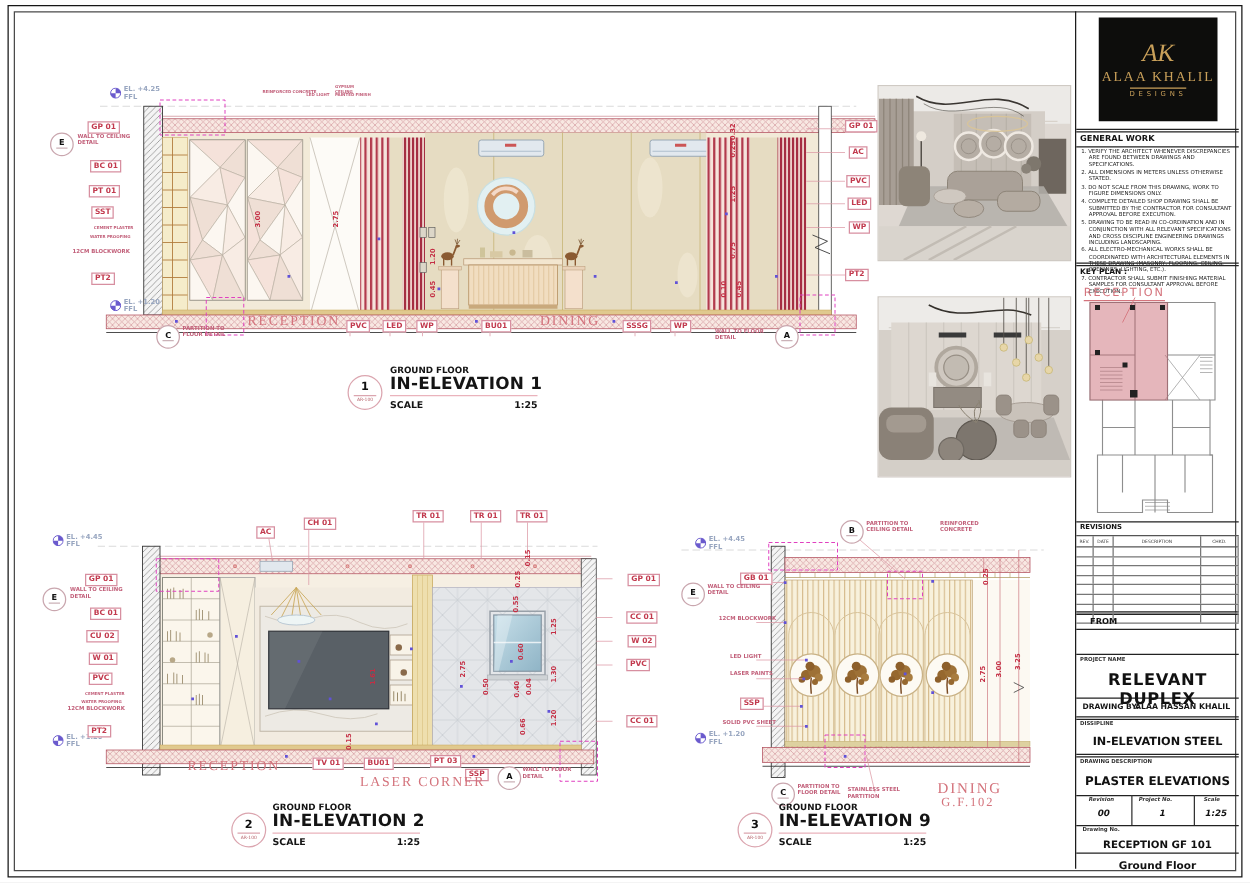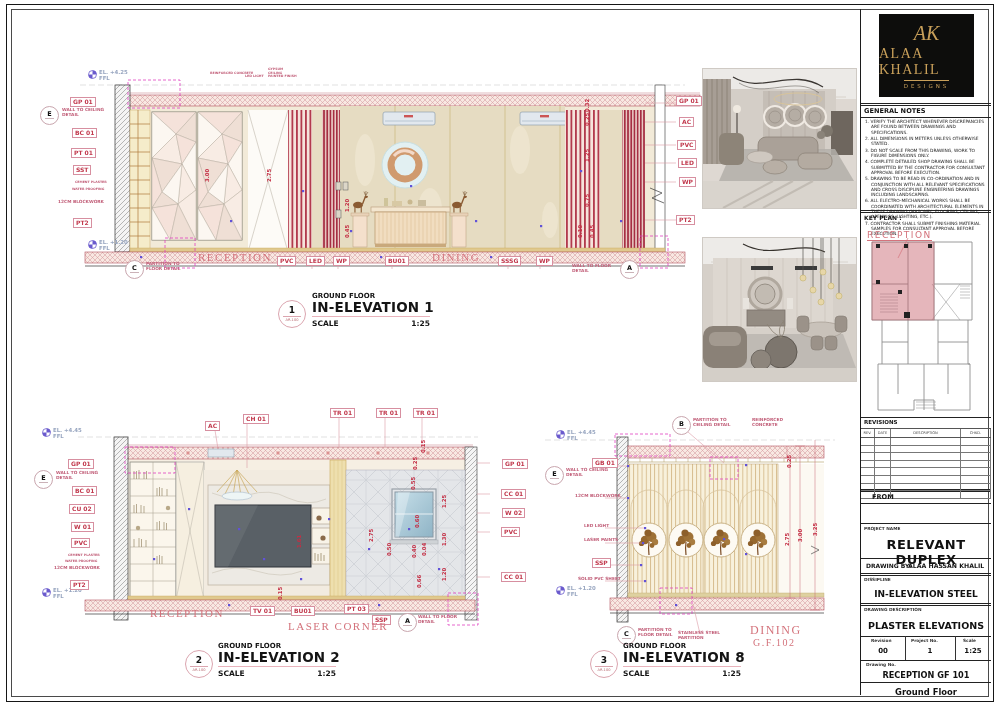--- a/index.html
+++ b/index.html
@@ -33,34 +33,34 @@
   .etitle{position:absolute;z-index:7;}
   .etitle .floor{font-size:7px;font-weight:700;color:#141414;line-height:8px;}
   .etitle .name{font-size:13.5px;font-weight:700;color:#141414;line-height:15px;letter-spacing:.2px;}
   .etitle .srow{display:flex;justify-content:space-between;width:118px;border-top:.9px solid #eab3bc;
                 margin-top:1px;padding-top:2px;font-size:7.5px;font-weight:700;color:#141414;}
 
   
   .logo{position:absolute;left:879px;top:14px;width:95px;height:83px;background:#0d0d0c;z-index:3;
         display:flex;flex-direction:column;align-items:center;justify-content:center;}
   .logo .mono{font-family:"Liberation Serif",serif;color:#c9a05a;font-size:20px;font-style:italic;line-height:20px;}
-  .logo .nm{font-family:"Liberation Serif",serif;color:#c9a05a;font-size:14px;letter-spacing:1.5px;margin-top:3px;}
+  .logo .nm{font-family:"Liberation Serif",serif;color:#c9a05a;font-size:11px;letter-spacing:1.5px;margin-top:3px;}
   .logo .ds{color:#c9a05a;font-size:5.5px;letter-spacing:3px;margin-top:2px;border-top:.5px solid #c9a05a;padding-top:2px;}
   .sep{position:absolute;left:861px;width:130px;border-top:1.1px solid #222;z-index:3;}
   .ph{position:absolute;font-size:6.6px;font-weight:700;color:#141414;z-index:4;}
   .plab{position:absolute;font-size:4.3px;font-weight:600;color:#333;z-index:4;}
   .pbig{position:absolute;z-index:4;font-weight:700;color:#111;text-align:center;width:130px;left:861px;}
   .notes{position:absolute;left:865px;top:119px;width:124px;z-index:4;}
   .nitem{font-size:4.35px;line-height:5.25px;color:#222;margin-bottom:1.2px;padding-left:6px;text-indent:-6px;}
   .rtable{position:absolute;left:861px;top:428px;width:130px;z-index:4;border-top:.6px solid #555;}
   .rrow{display:grid;grid-template-columns:14px 16px 70px 30px;height:6.6px;border-bottom:.5px solid #777;}
   .rrow div{border-right:.5px solid #777;}
   .rhead{display:grid;grid-template-columns:14px 16px 70px 30px;height:8px;border-bottom:.6px solid #555;}
   .rhead div{border-right:.5px solid #777;font-size:3.6px;color:#444;text-align:center;line-height:8px;}
-  .cell3{position:absolute;z-index:4;border-right:.7px solid #333;}
+  .cell3{position:absolute;z-index:4;border-right:.7px solid #333;font-style:italic;}
   .photo{position:absolute;left:702px;width:153px;z-index:2;border:.5px solid #cfcac4;}
 </style>
 </head>
 <body>
 
 <div class="page">
   <div class="frame-outer"></div>
   <div class="frame-inner"></div>
   <div class="vdiv"></div>
 
@@ -599,21 +599,21 @@
   <div class="dim v" style="left:784px;top:546px">2.75</div>
   <div class="dim v" style="left:797px;top:542px">3.00</div>
   <div class="dim v" style="left:812px;top:536px">3.25</div>
   <div class="tcirc" style="left:590px;top:650px">
     <div class="n">3</div>
       <div class="bar"></div>
     <div class="r">AR-100</div>
   </div>
   <div class="etitle" style="left:623px;top:642px">
     <div class="floor">GROUND FLOOR</div>
-    <div class="name">IN-ELEVATION 8</div>
+    <div class="name">IN-ELEVATION 9</div>
     <div class="srow">
         <span>SCALE</span>
         <span>1:25</span>
       </div>
   </div>
 
   <div class="photo" style="top:68px;height:139px">
     <svg width="153" height="139" viewBox="0 0 153 139">
       <rect width="153" height="139" fill="#ded8d2"></rect>
       <rect width="153" height="30" fill="#eceae7"></rect>
@@ -695,21 +695,21 @@
     </svg>
   </div>
 
   <div class="logo">
     <div class="mono">AK</div>
     <div class="nm">ALAA KHALIL</div>
     <div class="ds">DESIGNS</div>
   </div>
   <div class="sep" style="top:103px"></div>
     <div class="sep" style="top:105px;border-top-width:.5px"></div>
-  <div class="ph" style="left:864px;top:107px">GENERAL NOTES</div>
+  <div class="ph" style="left:864px;top:107px">GENERAL WORK</div>
   <div class="sep" style="top:117px;border-top-width:.5px"></div>
   <div class="notes">
     <div class="nitem">1. VERIFY THE ARCHITECT WHENEVER DISCREPANCIES ARE FOUND BETWEEN DRAWINGS AND SPECIFICATIONS.</div>
     <div class="nitem">2. ALL DIMENSIONS IN METERS UNLESS OTHERWISE STATED.</div>
     <div class="nitem">3. DO NOT SCALE FROM THIS DRAWING, WORK TO FIGURE DIMENSIONS ONLY.</div>
     <div class="nitem">4. COMPLETE DETAILED SHOP DRAWING SHALL BE SUBMITTED BY THE CONTRACTOR FOR CONSULTANT APPROVAL BEFORE EXECUTION.</div>
     <div class="nitem">5. DRAWING TO BE READ IN CO-ORDINATION AND IN CONJUNCTION WITH ALL RELEVANT SPECIFICATIONS AND CROSS DISCIPLINE ENGINEERING DRAWINGS INCLUDING LANDSCAPING.</div>
     <div class="nitem">6. ALL ELECTRO-MECHANICAL WORKS SHALL BE COORDINATED WITH ARCHITECTURAL ELEMENTS IN THESE DRAWING (MASONRY, FLOORING, CEILING, OPENINGS, LIGHTING, ETC.).</div>
     <div class="nitem">7. CONTRACTOR SHALL SUBMIT FINISHING MATERIAL SAMPLES FOR CONSULTANT APPROVAL BEFORE EXECUTION.</div>
   </div>

